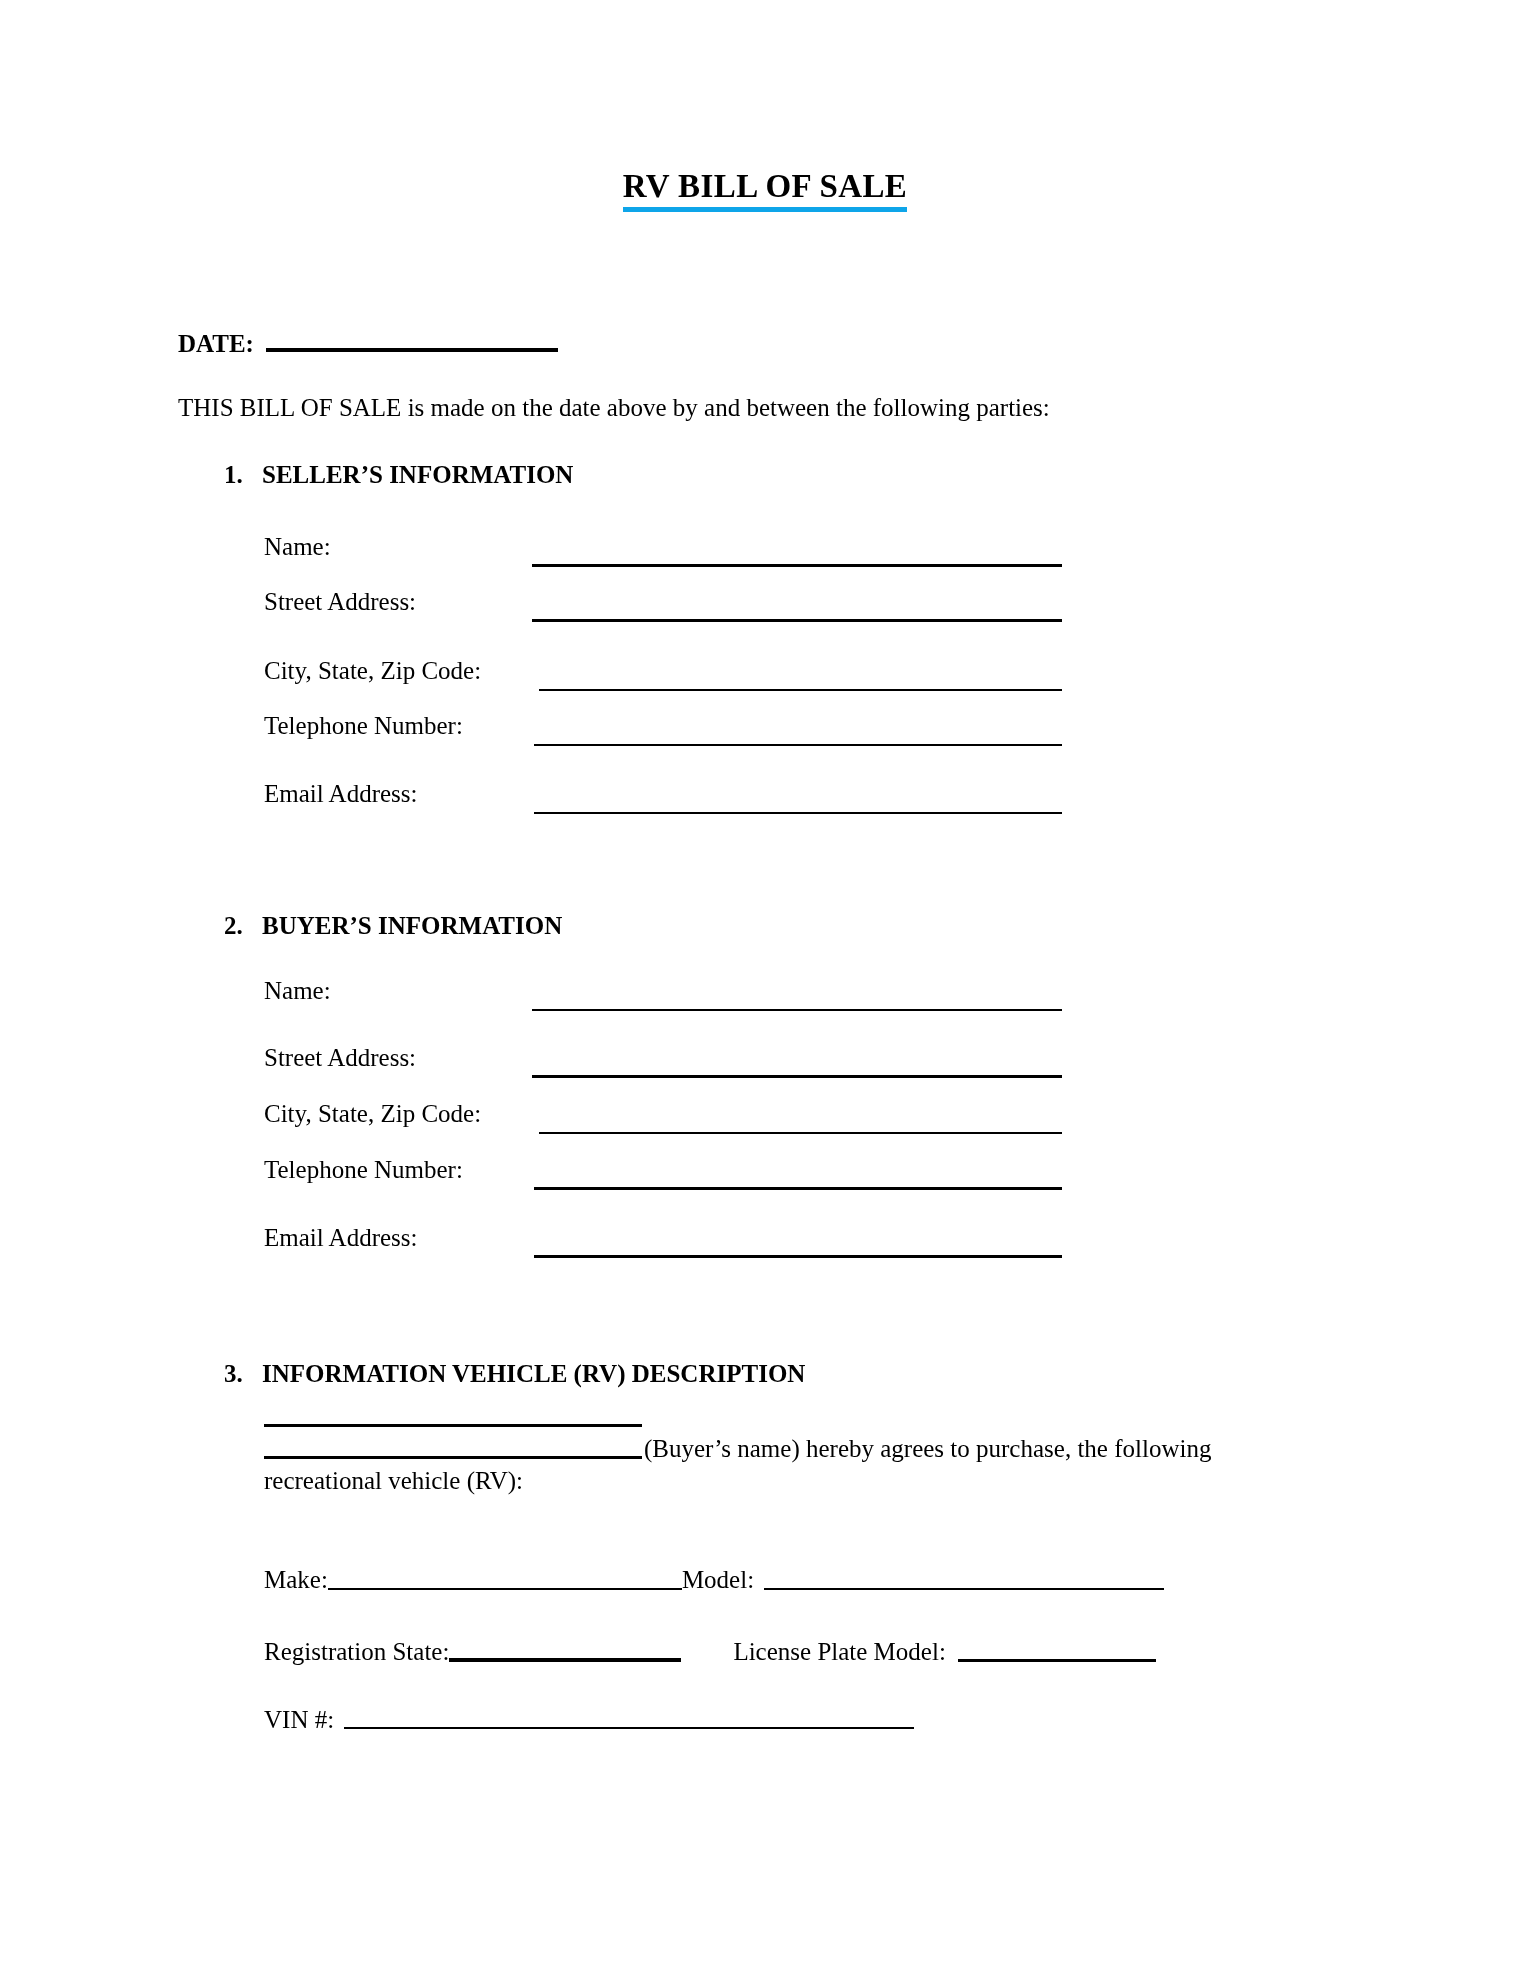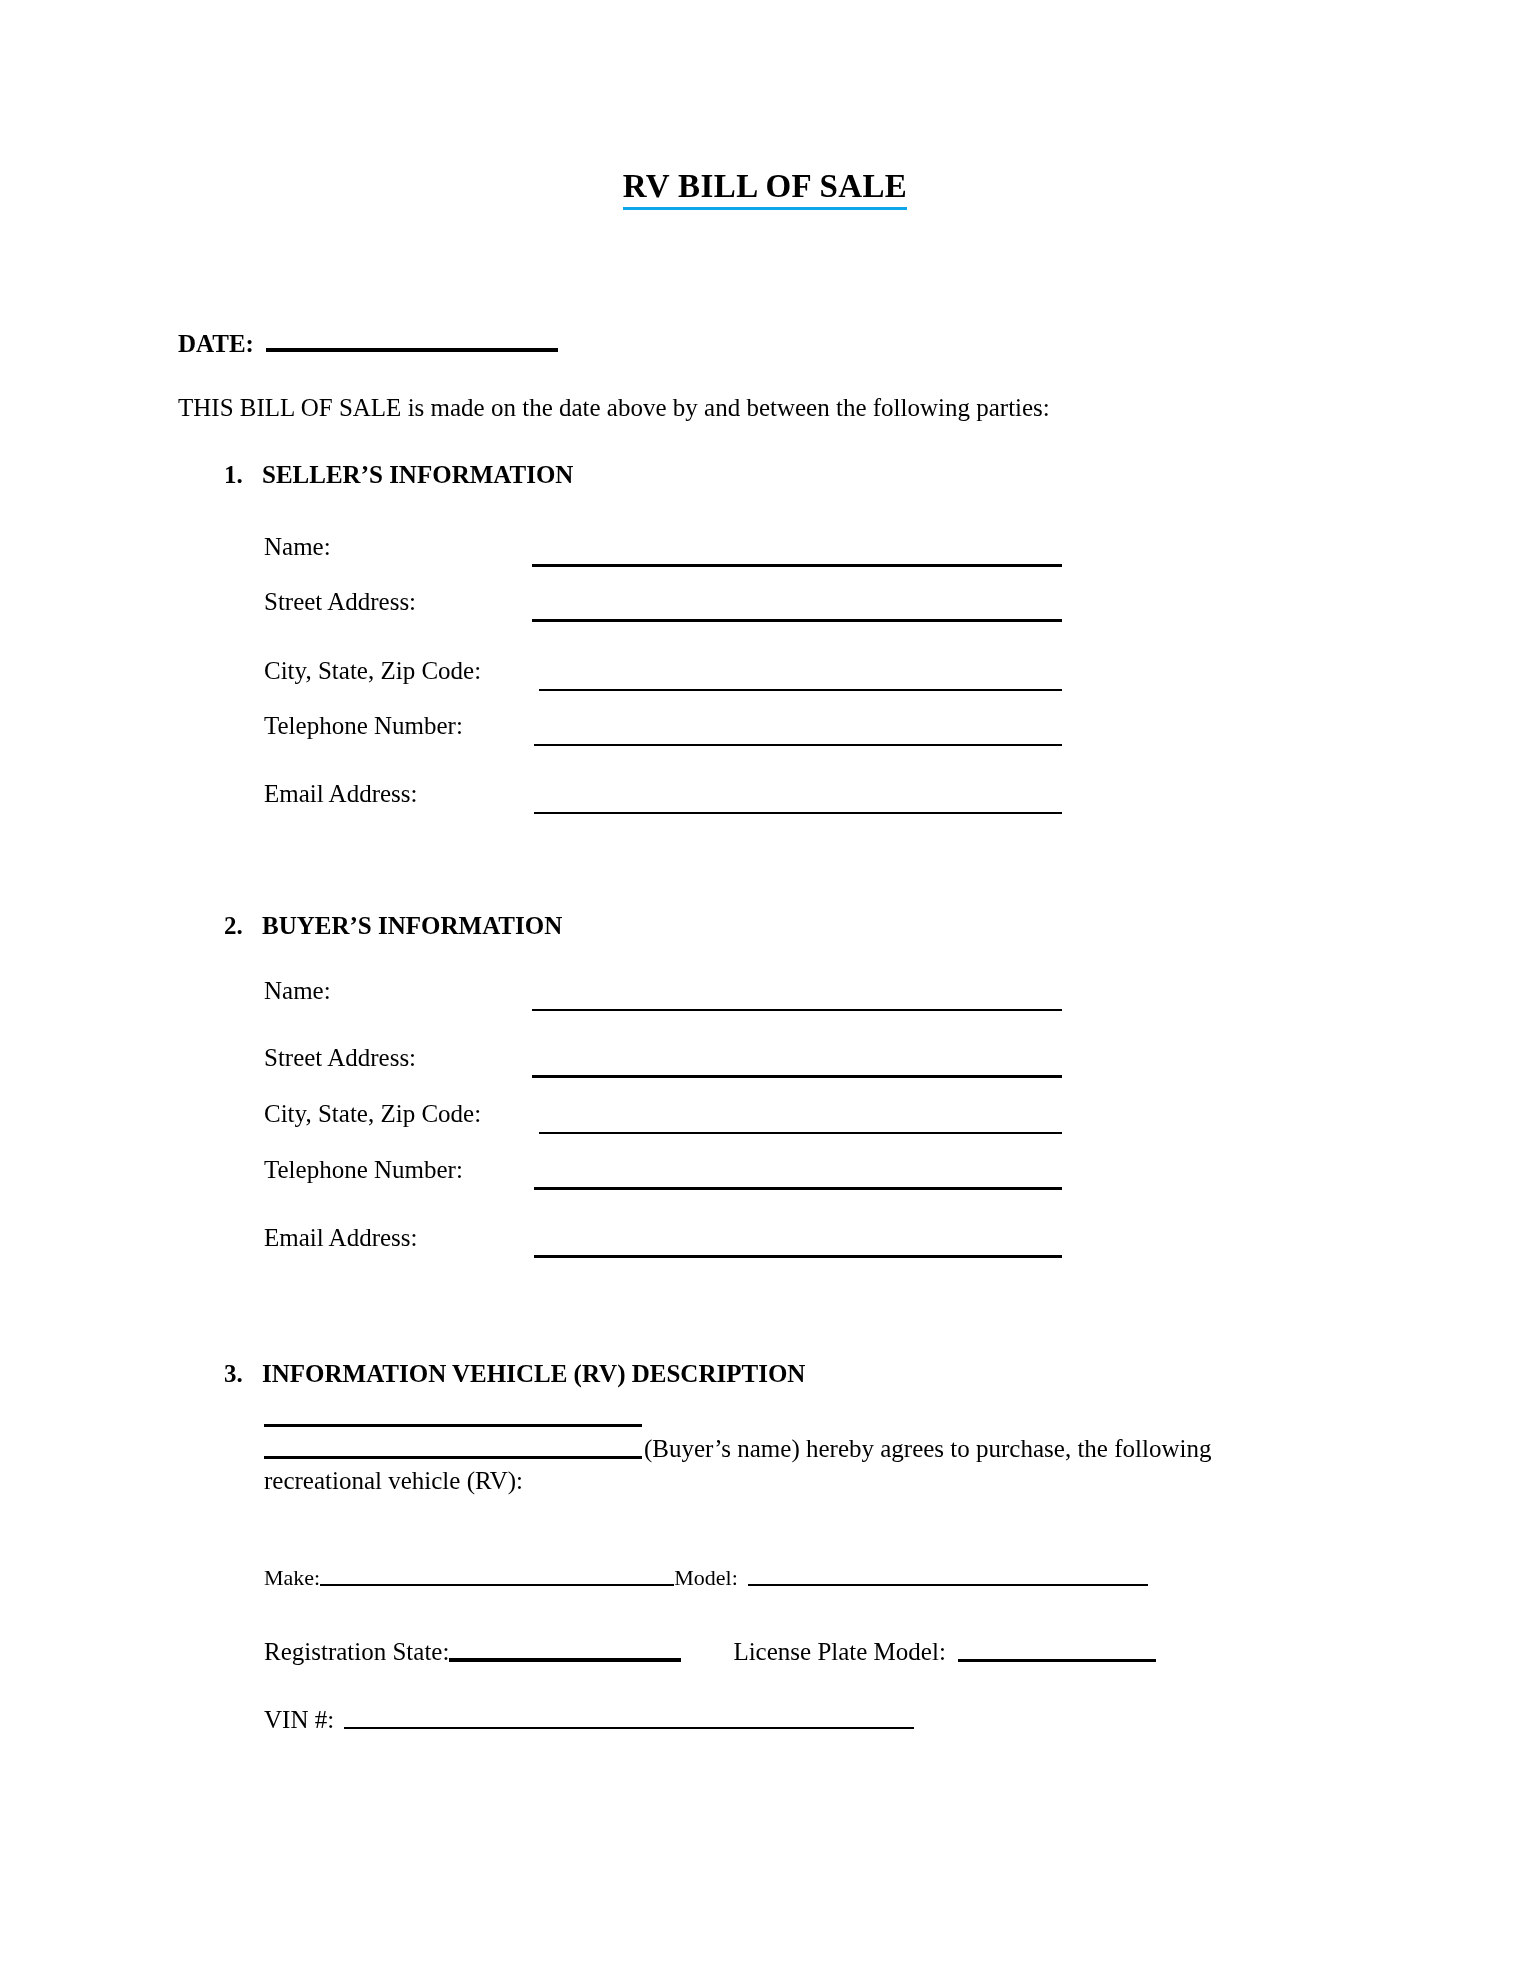--- a/index.html
+++ b/index.html
@@ -24,21 +24,21 @@
     left: 0;
     right: 0;
     top: 168px;
     text-align: center;
     font-size: 33px;
     font-weight: bold;
     letter-spacing: 0.4px;
   }
   .doc-title .title-text {
     display: inline-block;
-    border-bottom: 3px solid #0ea5e9;
+    border-bottom: 5px solid #0ea5e9;
     padding-bottom: 3px;
     line-height: 1.05;
   }
 
   
   .date-row {
     position: absolute;
     left: 178px;
     top: 322px;
     display: flex;
@@ -156,21 +156,21 @@
     white-space: nowrap;
   }
 
   
   .mm-row {
     position: absolute;
     left: 264px;
     top: 1566px;
     display: flex;
     align-items: flex-end;
-    font-size: 22px;
+    font-size: 25px;
     white-space: nowrap;
   }
   .mm-row .lbl { line-height: 1.1; }
   .mm-row .blank-make {
     width: 354px;
     height: 0;
     border-bottom: 2px solid #000;
     margin-bottom: 4px;
   }
   .mm-row .blank-model {

